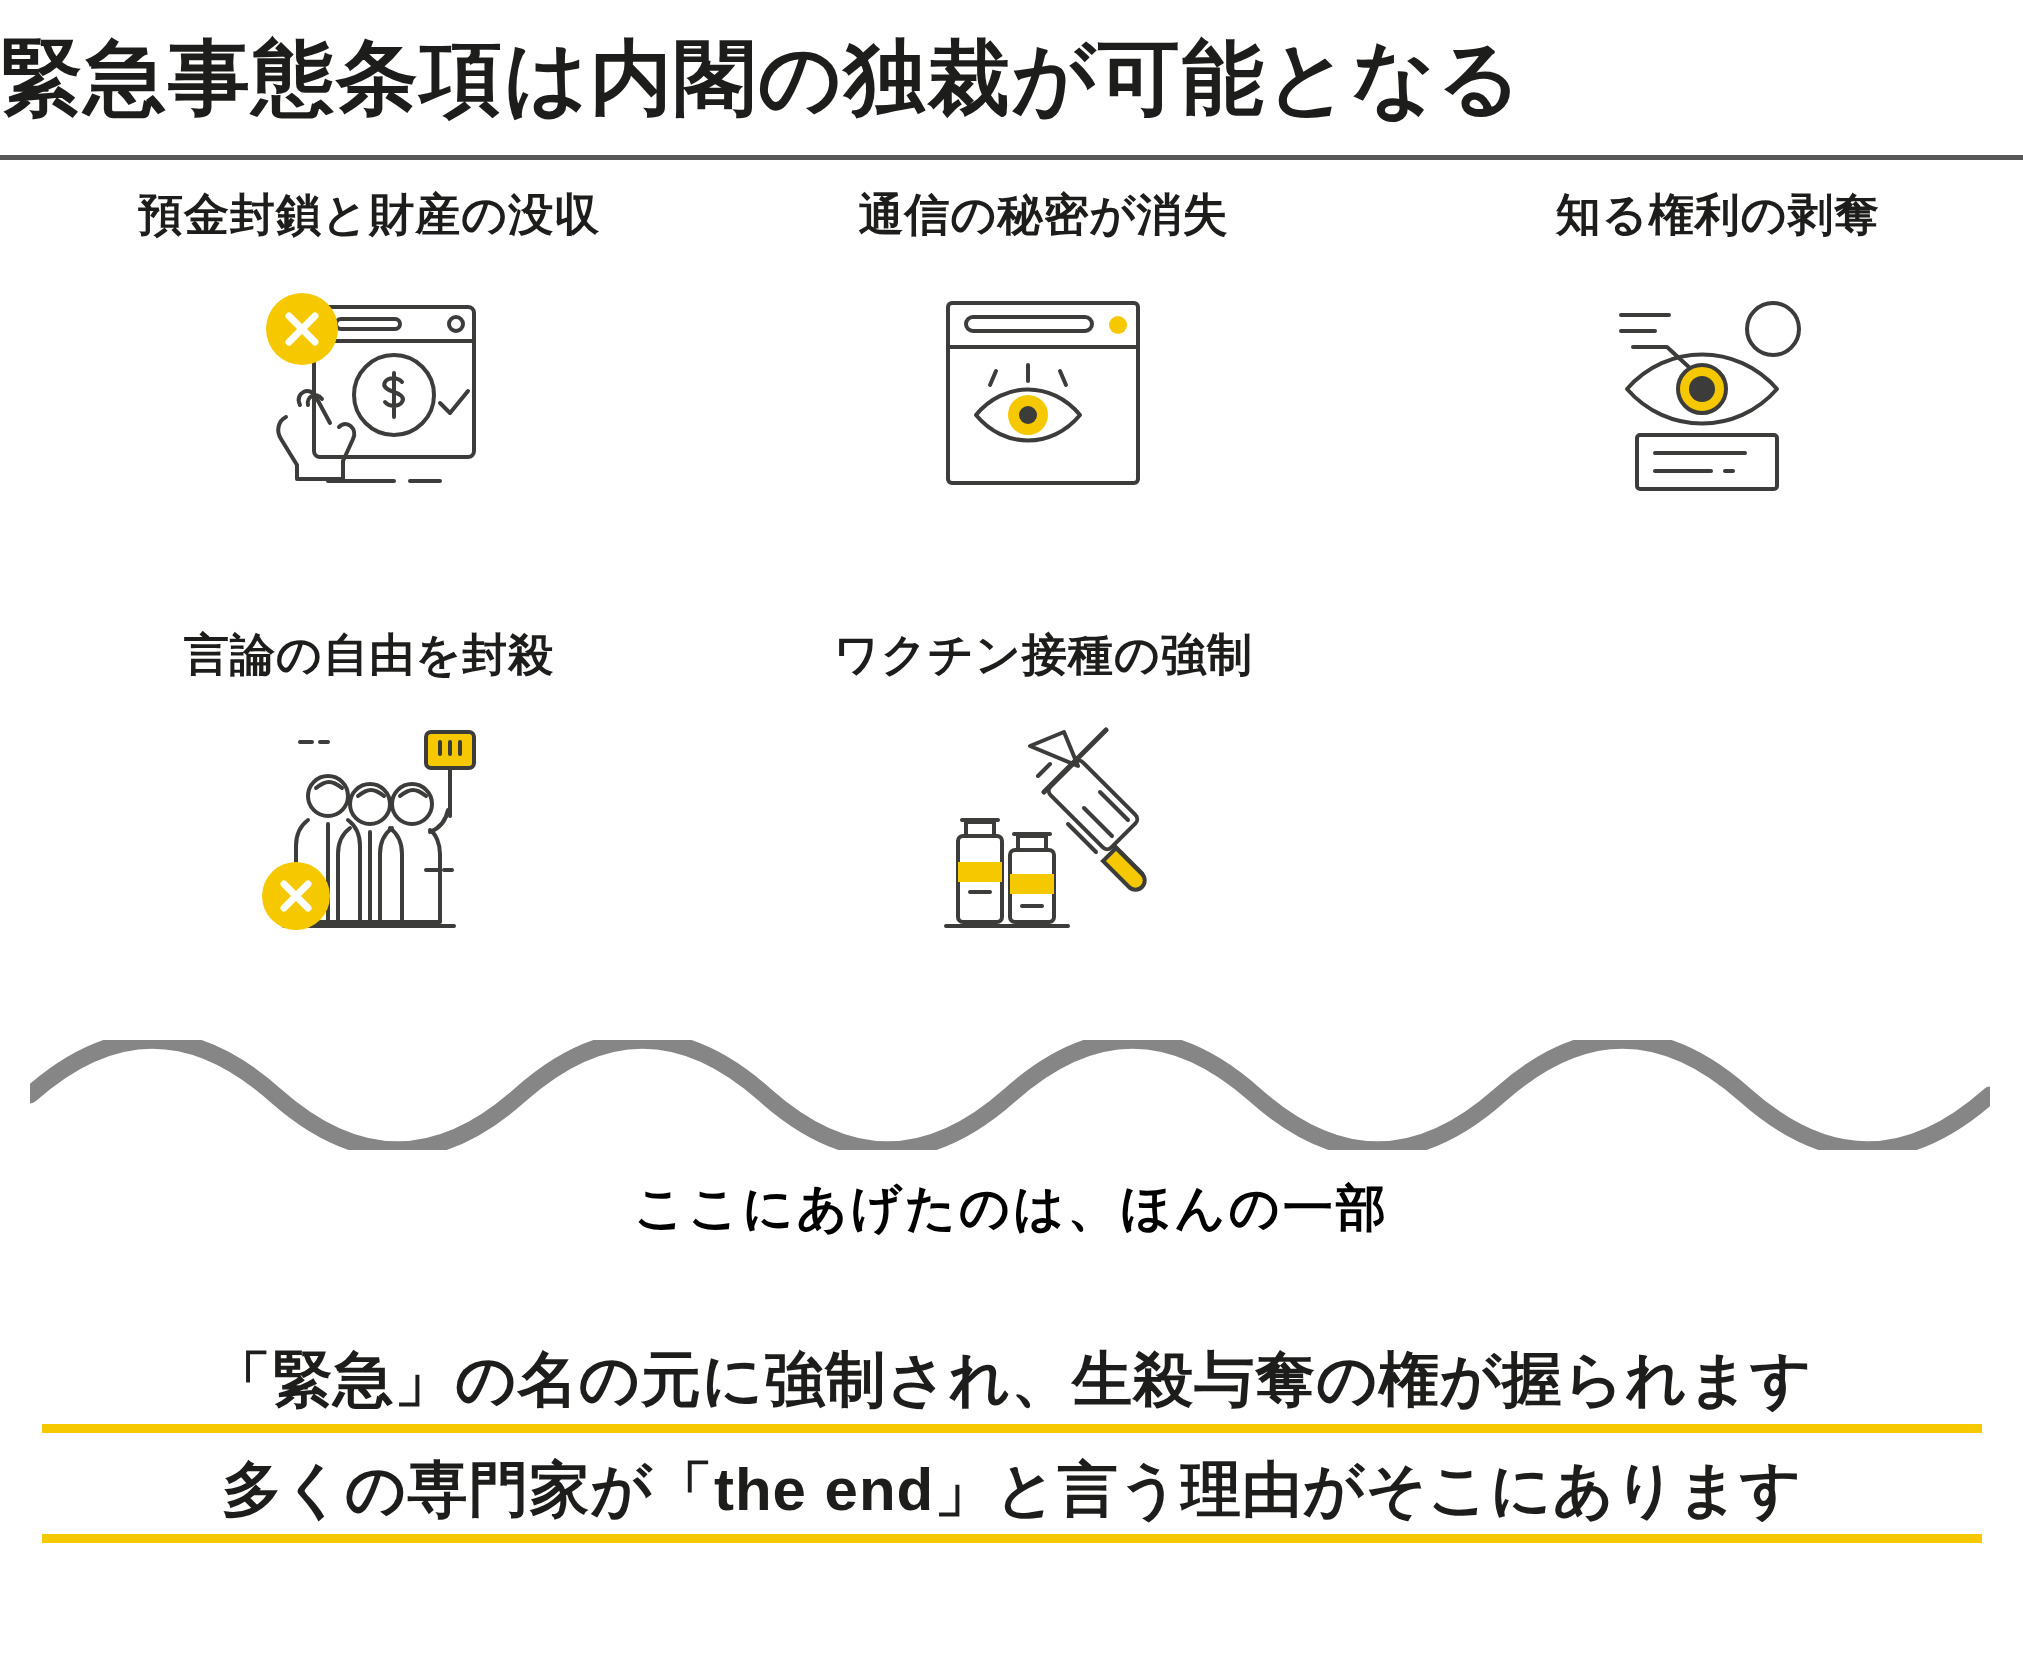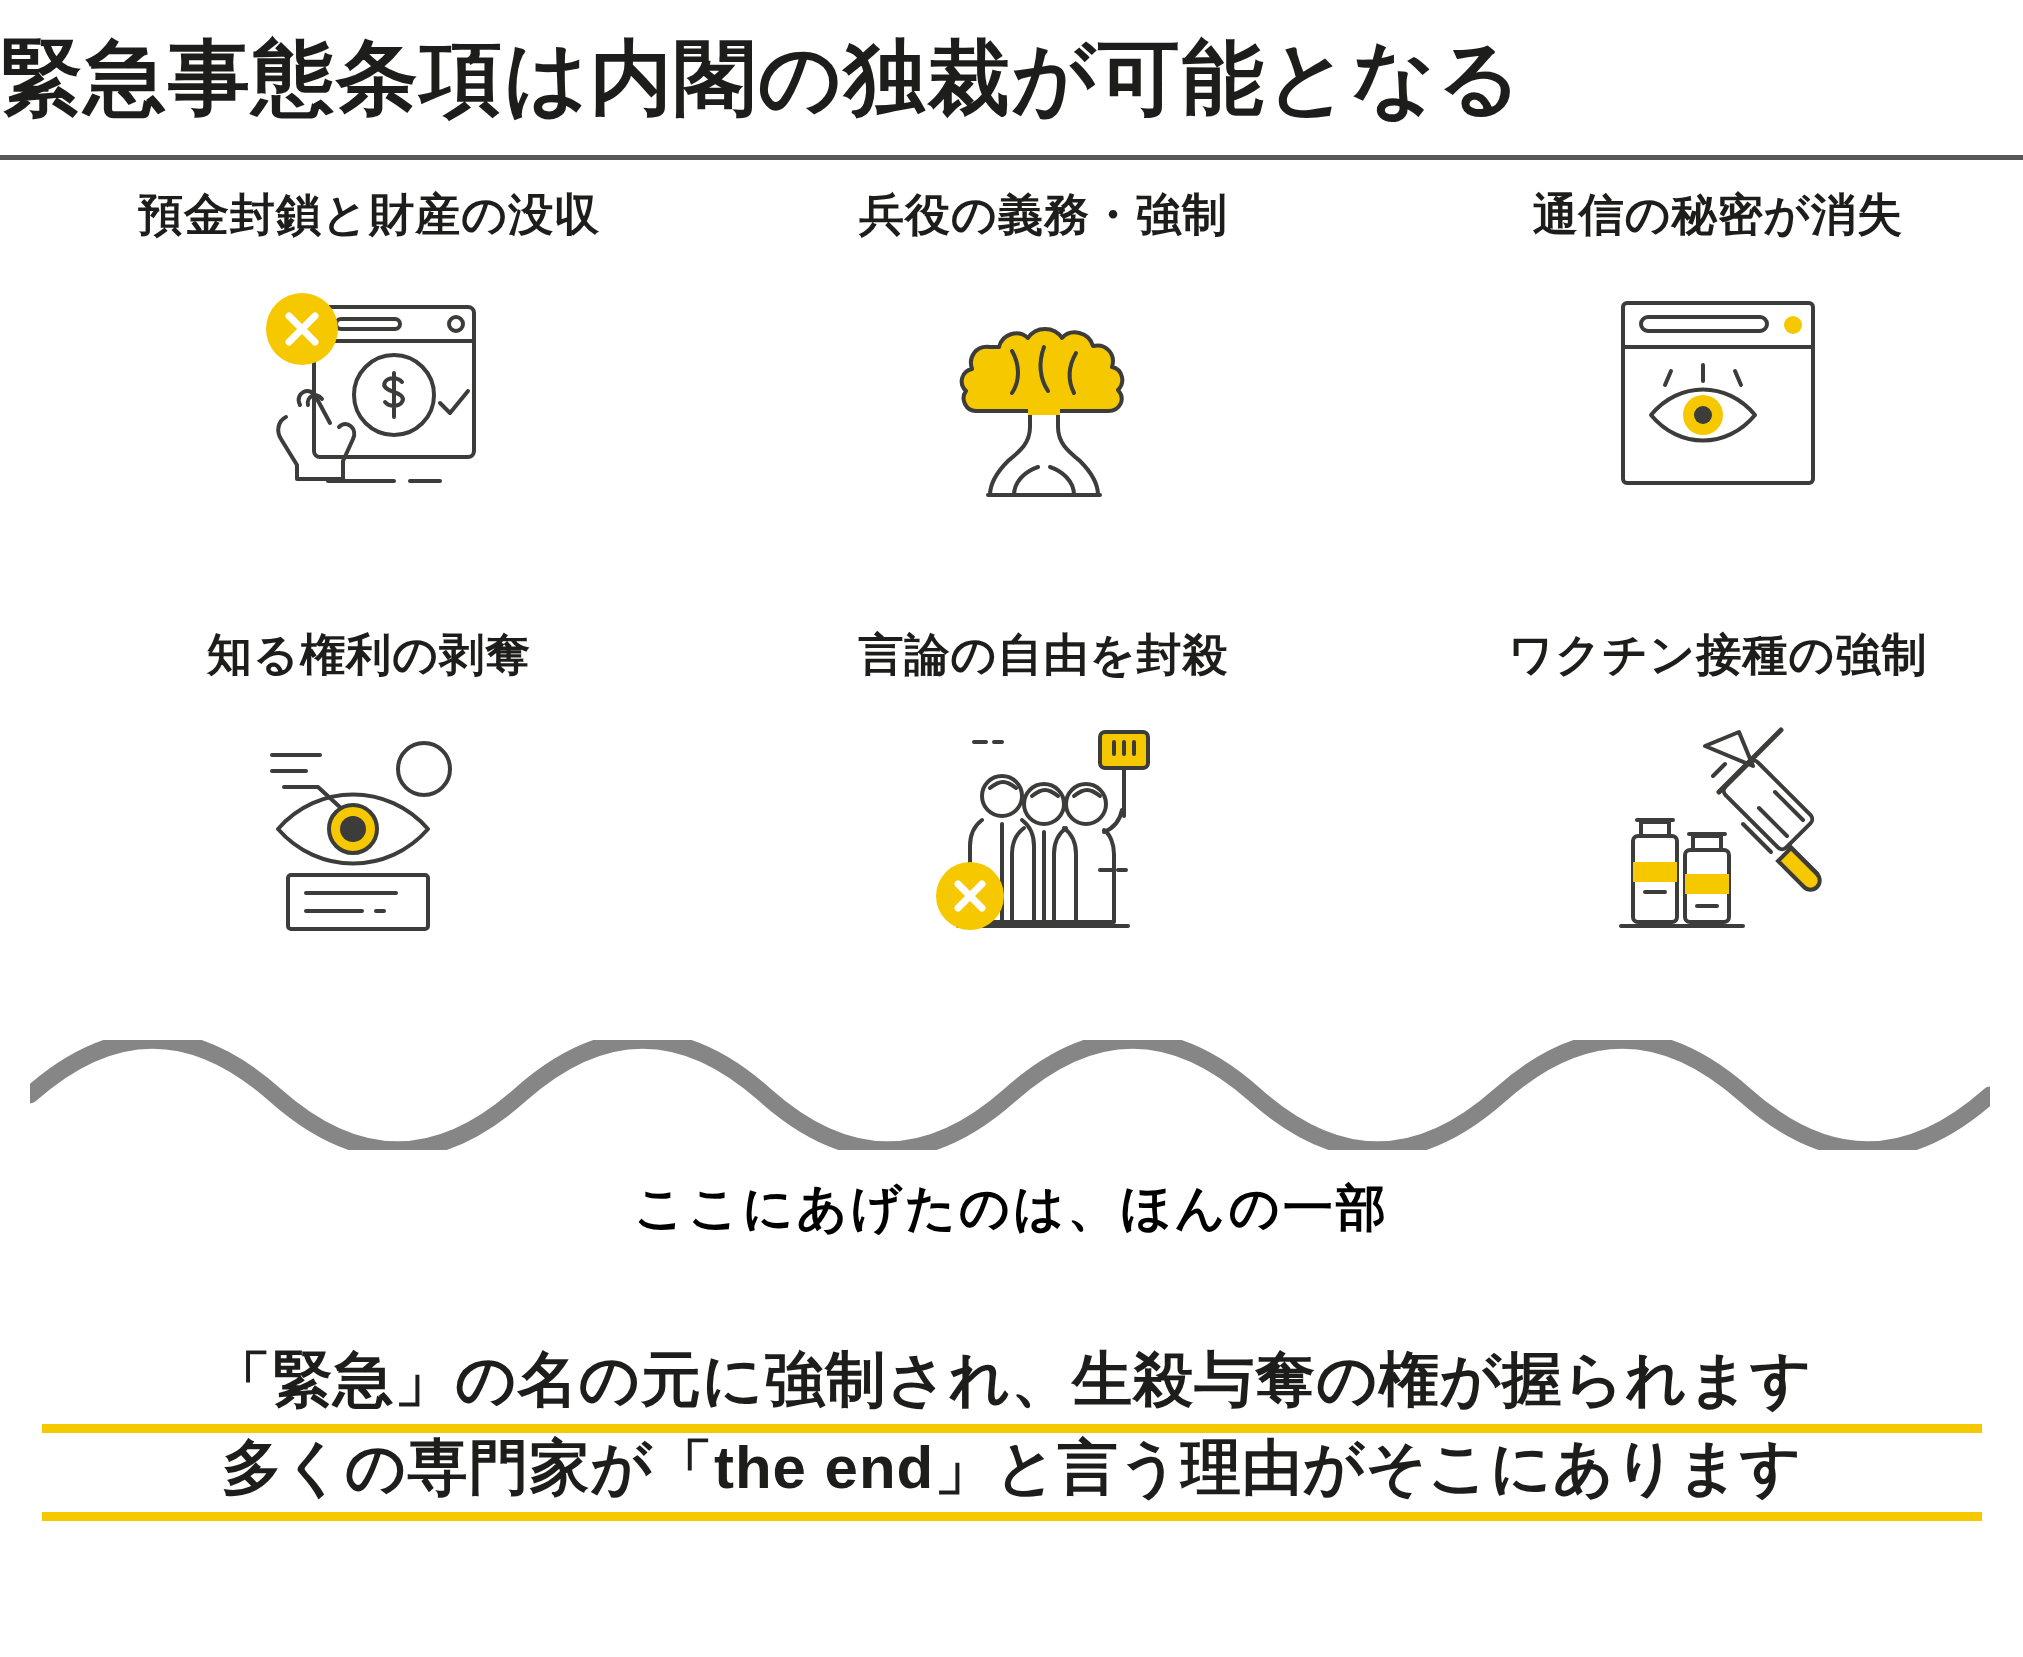--- a/index.html
+++ b/index.html
@@ -99,20 +99,21 @@
     width: 1940px;
   }
   .statement {
     font-size: 60px;
     font-weight: bold;
     letter-spacing: 1px;
     text-align: center;
     line-height: 1.18;
     padding-bottom: 8px;
     border-bottom: 9px solid #f5c800;
+    margin-bottom: 22px;
     white-space: nowrap;
   }
   .statement:last-child { margin-bottom: 0; }
 </style>
 </head>
 <body>
 
 <div class="title-bar">
   <div class="title-text">緊急事態条項は内閣の独裁が可能となる</div>
 </div>
@@ -139,39 +140,20 @@
         </g>
         <circle cx="58" cy="44" r="36" fill="#f5c800"></circle>
         <g stroke="#ffffff" stroke-width="7" stroke-linecap="round">
           <line x1="45" y1="31" x2="71" y2="57"></line>
           <line x1="71" y1="31" x2="45" y2="57"></line>
         </g>
       </svg>
     </div>
   </div>
 
-  <div class="cell">
-    <div class="cell-label">兵役の義務・強制</div>
-    <div class="icon-box">
-      <svg width="250" height="220" viewBox="0 0 250 220">
-        <g fill="#f5c800" stroke="#3c3c3b" stroke-width="4" stroke-linejoin="round">
-          <path d="M72 62 c-14 -2 -22 10 -18 22 -10 2 -14 14 -6 22 -6 8 0 20 10 20 h132 c12 0 18 -12 10 -21 8 -8 4 -21 -6 -23 4 -13 -6 -24 -19 -21 -4 -14 -22 -18 -31 -8 -8 -12 -26 -12 -34 0 -10 -9 -26 -4 -29 9 z"></path>
-        </g>
-        <g fill="none" stroke="#3c3c3b" stroke-width="4" stroke-linecap="round" stroke-linejoin="round">
-          <path d="M94 66 c8 14 8 30 0 42"></path>
-          <path d="M126 62 c-6 16 -4 32 4 44"></path>
-          <path d="M158 68 c-8 14 -8 28 -2 40"></path>
-          <path d="M112 126 h28 v16 c0 16 10 24 22 34 12 12 18 22 18 34 h-24 c0 -14 -12 -24 -24 -28"></path>
-          <path d="M112 126 v16 c0 16 -10 24 -22 34 -12 12 -18 22 -18 34 h24 c0 -14 12 -24 24 -28"></path>
-          <path d="M70 210 h112"></path>
-        </g>
-        <rect x="110" y="120" width="32" height="10" fill="#f5c800"></rect>
-      </svg>
-    </div>
-  </div>
 
   <div class="cell">
     <div class="cell-label">通信の秘密が消失</div>
     <div class="icon-box">
       <svg width="250" height="220" viewBox="0 0 250 220">
         <g fill="none" stroke="#3c3c3b" stroke-width="4" stroke-linecap="round" stroke-linejoin="round">
           <rect x="30" y="18" width="190" height="180" rx="4"></rect>
           <line x1="30" y1="62" x2="220" y2="62"></line>
           <rect x="48" y="32" width="126" height="14" rx="7"></rect>
           <path d="M58 130 c28 -34 76 -34 104 0 -28 34 -76 34 -104 0 z"></path>

